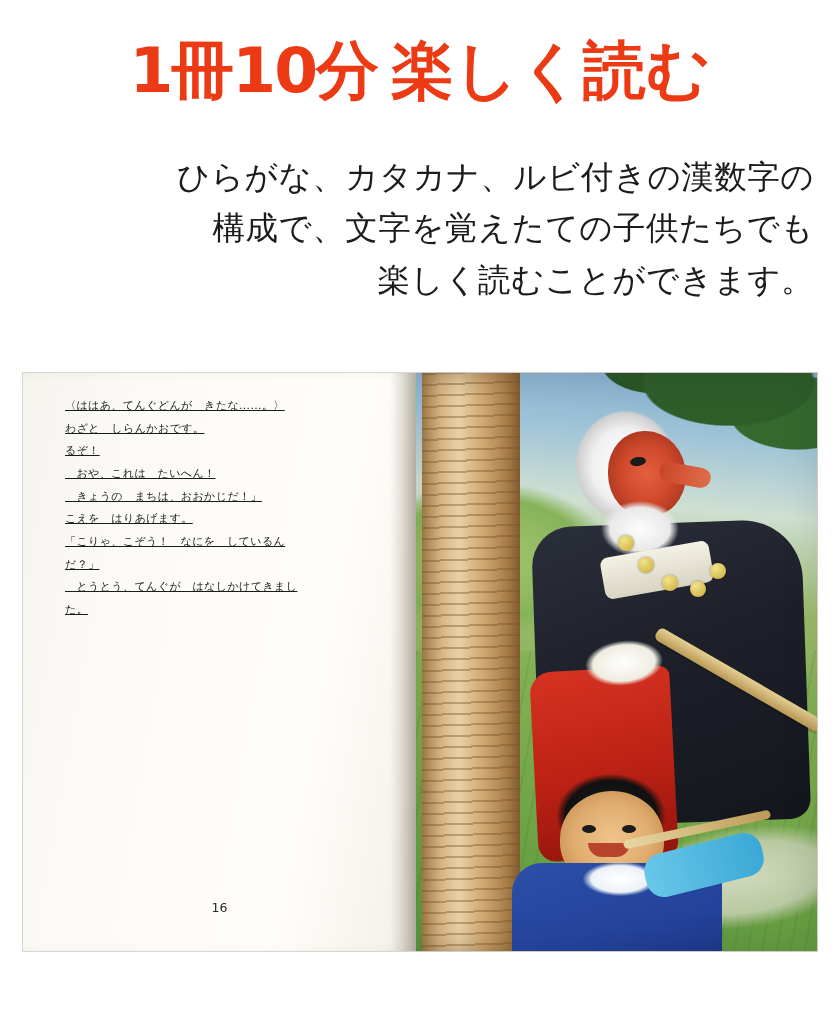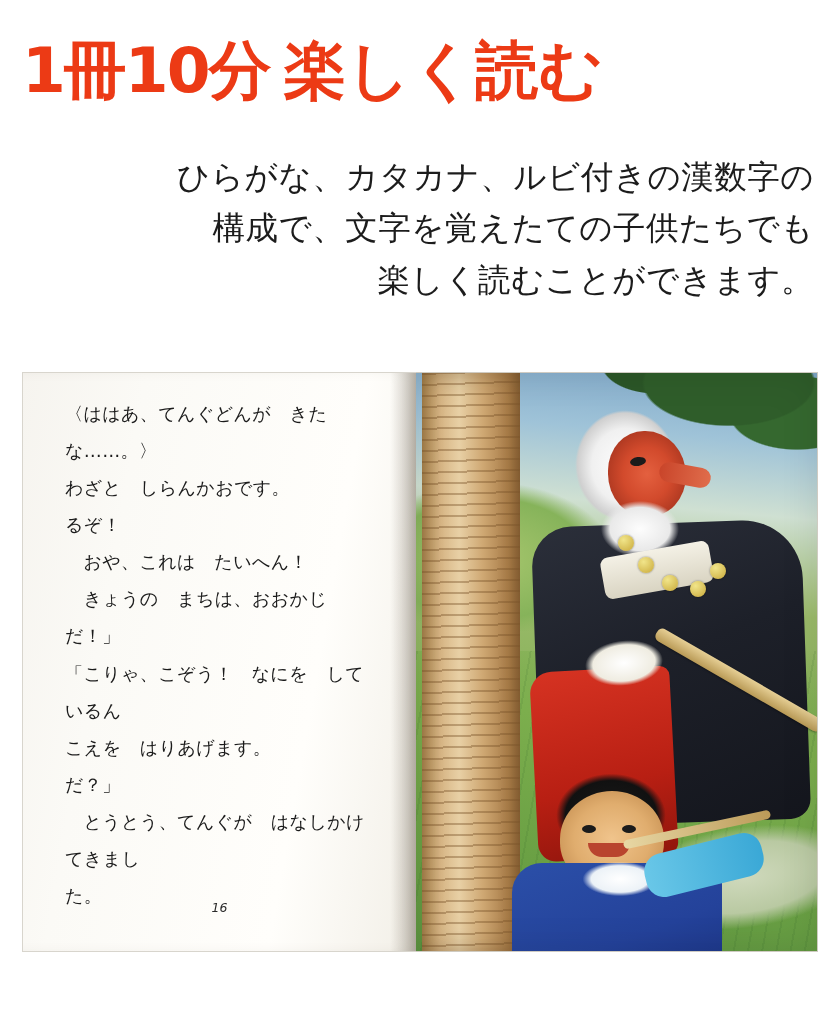--- a/index.html
+++ b/index.html
@@ -20,20 +20,21 @@
     height: 1010px;
     position: relative;
     box-sizing: border-box;
     padding: 0 22px;
   }
 
   
   .headline {
     margin: 0;
     padding: 38px 0 0 0;
+    text-align: center;
     font-size: 63px;
     line-height: 1.05;
     font-weight: bold;
     color: #ec3a15;
     letter-spacing: 0px;
     white-space: nowrap;
     font-family: "DejaVu Sans", "Liberation Sans", sans-serif;
   }
   .headline .num { letter-spacing: -2px; }
   .headline .gap { display: inline-block; width: 14px; }
@@ -79,35 +80,35 @@
     right: 0; top: 0; bottom: 0;
     width: 26px;
     background: linear-gradient(to right, rgba(150,140,120,0.0), rgba(110,100,85,0.35));
   }
   .jp-text {
     position: absolute;
     left: 42px;
     top: 22px;
     right: 34px;
     font-family: "DejaVu Sans", "Liberation Sans", sans-serif;
-    font-size: 18px;
+    font-size: 11px;
     line-height: 2.06;
     color: #1b1b1b;
     letter-spacing: 0.4px;
+    text-decoration: underline;
   }
   .jp-text p { margin: 0; white-space: pre-wrap; }
   .page-num {
     position: absolute;
     left: 0; right: 0;
     bottom: 36px;
     text-align: center;
     font-size: 12.5px;
     color: #2a2a2a;
     font-family: "DejaVu Sans", "Liberation Sans", sans-serif;
-    font-style: italic;
   }
 
   
   .book-right {
     position: relative;
     width: 402px;
     height: 100%;
     overflow: hidden;
     border: 1px solid #cfcbc2;
     border-left: none;
@@ -290,22 +291,22 @@
 
   <div class="book-photo">
 
     <div class="book-left">
       <div class="jp-text">
         <p>〈ははあ、てんぐどんが　きたな……。〉</p>
         <p>わざと　しらんかおです。</p>
         <p>るぞ！</p>
         <p>　おや、これは　たいへん！</p>
         <p>　きょうの　まちは、おおかじだ！」</p>
+        <p>こえを　はりあげます。</p>
         <p>「こりゃ、こぞう！　なにを　しているん</p>
-        <p>こえを　はりあげます。</p>
         <p>だ？」</p>
         <p>　とうとう、てんぐが　はなしかけてきまし</p>
         <p>た。</p>
       </div>
       <div class="page-num">16</div>
       <div class="gutter-shadow"></div>
     </div>
 
     <div class="book-right">
       <div class="ill-sky"></div>

